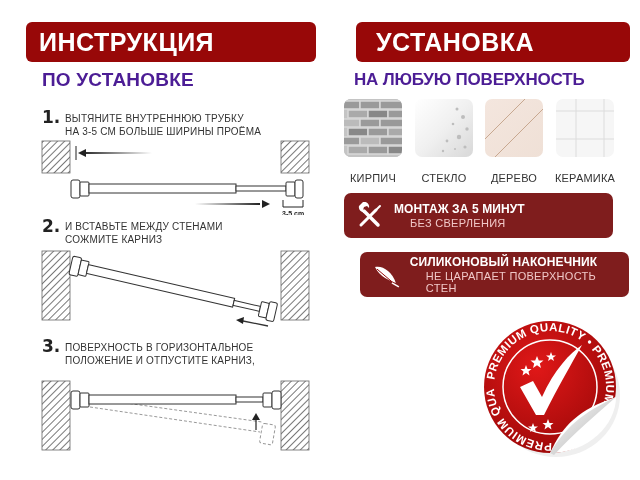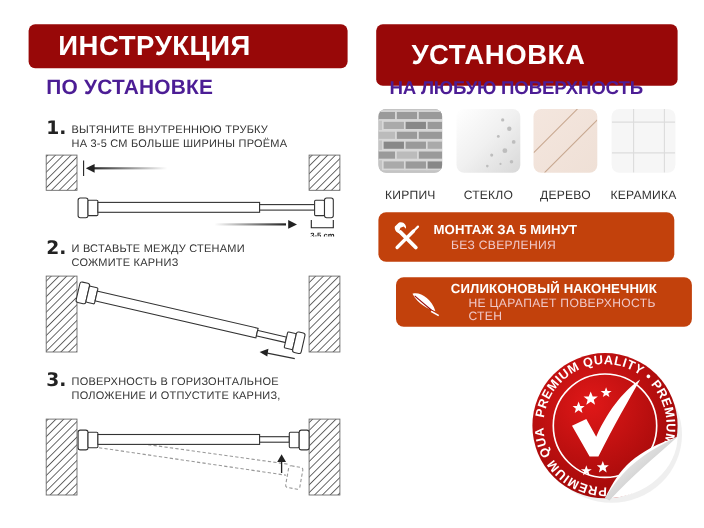--- a/index.html
+++ b/index.html
@@ -5,34 +5,34 @@
   * { box-sizing: border-box; margin: 0; padding: 0; }
   body { width: 640px; height: 480px; background: #ffffff; position: relative; overflow: hidden; font-family: "Liberation Sans", "DejaVu Sans", sans-serif; }
   .abs { position: absolute; }
   .header-bar { background: #980808; border-radius: 6px; color: #ffffff; font-weight: 700; font-size: 25px; letter-spacing: 0.5px; display: flex; align-items: center; }
   .subhead { color: #4c1d95; font-weight: 700; font-size: 19px; letter-spacing: 0.2px; }
   .subhead-right { font-size: 17px; letter-spacing: -0.2px; }
   .step-num { font-weight: 900; font-size: 17px; color: #222; font-family: "DejaVu Sans", sans-serif; }
   .step-text { font-size: 10px; color: #333; line-height: 13px; letter-spacing: 0.2px; }
   .surface { width: 58px; height: 58px; border-radius: 7px; overflow: hidden; }
   .surface-label { font-size: 11px; color: #333; text-align: center; width: 70px; letter-spacing: 0.2px; }
-  .feature-box { background: #c2410c; border-radius: 7px; display: flex; align-items: center; color: #fff; }
+  .feature-box { background: #7f1d1d; border-radius: 7px; display: flex; align-items: center; color: #fff; }
   .feature-title { font-weight: 700; font-size: 12px; letter-spacing: 0.1px; }
   .feature-sub { font-size: 11px; color: #f0c8c8; letter-spacing: 0.3px; margin-top: 1px; padding-left: 16px; }
   .diagram { left: 0; width: 320px; }
 </style>
 </head>
 <body>
 
-<div class="abs header-bar" style="left:26px;top:22px;width:290px;height:40px;padding-left:27px;">
+<div class="abs header-bar" style="left:26px;top:22px;width:290px;height:40px;padding-left:13px;">
   <span>ИНСТРУКЦИЯ</span>
 </div>
 <div class="abs subhead" style="left:42px;top:69px;">ПО УСТАНОВКЕ</div>
 
-<div class="abs header-bar" style="left:342px;top:22px;width:274px;height:56px;padding-left:32px;">
+<div class="abs header-bar" style="left:356px;top:22px;width:274px;height:40px;padding-left:20px;">
   <span>УСТАНОВКА</span>
 </div>
 <div class="abs subhead subhead-right" style="left:354px;top:70px;">НА ЛЮБУЮ ПОВЕРХНОСТЬ</div>
 
 <div class="abs step-num" style="left:42px;top:107px;">1.</div>
 <div class="abs step-text" style="left:65px;top:112px;">
   <div>ВЫТЯНИТЕ ВНУТРЕННЮЮ ТРУБКУ</div>
   <div>НА 3-5 СМ БОЛЬШЕ ШИРИНЫ ПРОЁМА</div>
 </div>
 <svg class="abs diagram" style="top:135px;" width="320" height="80" viewBox="0 135 320 80">

